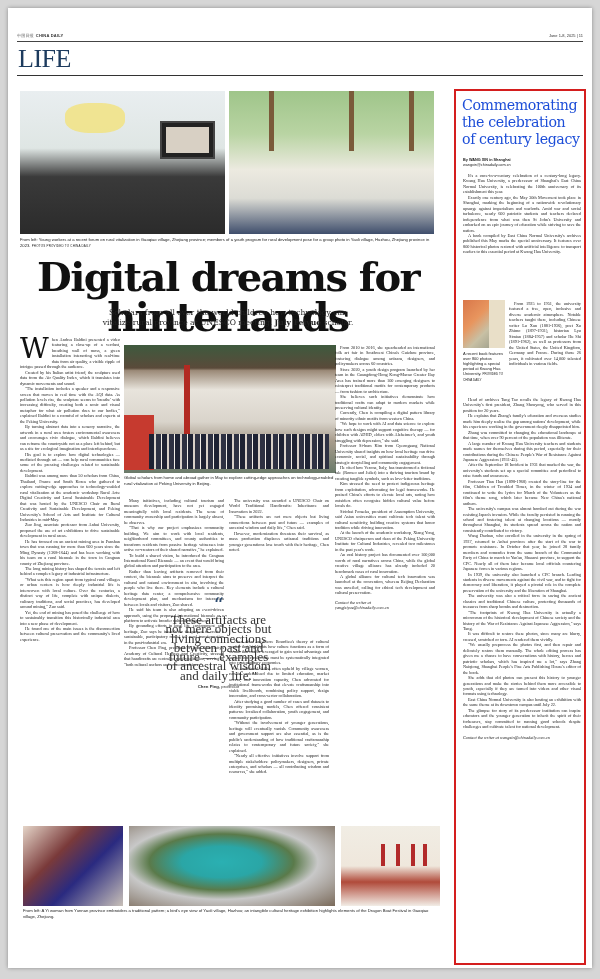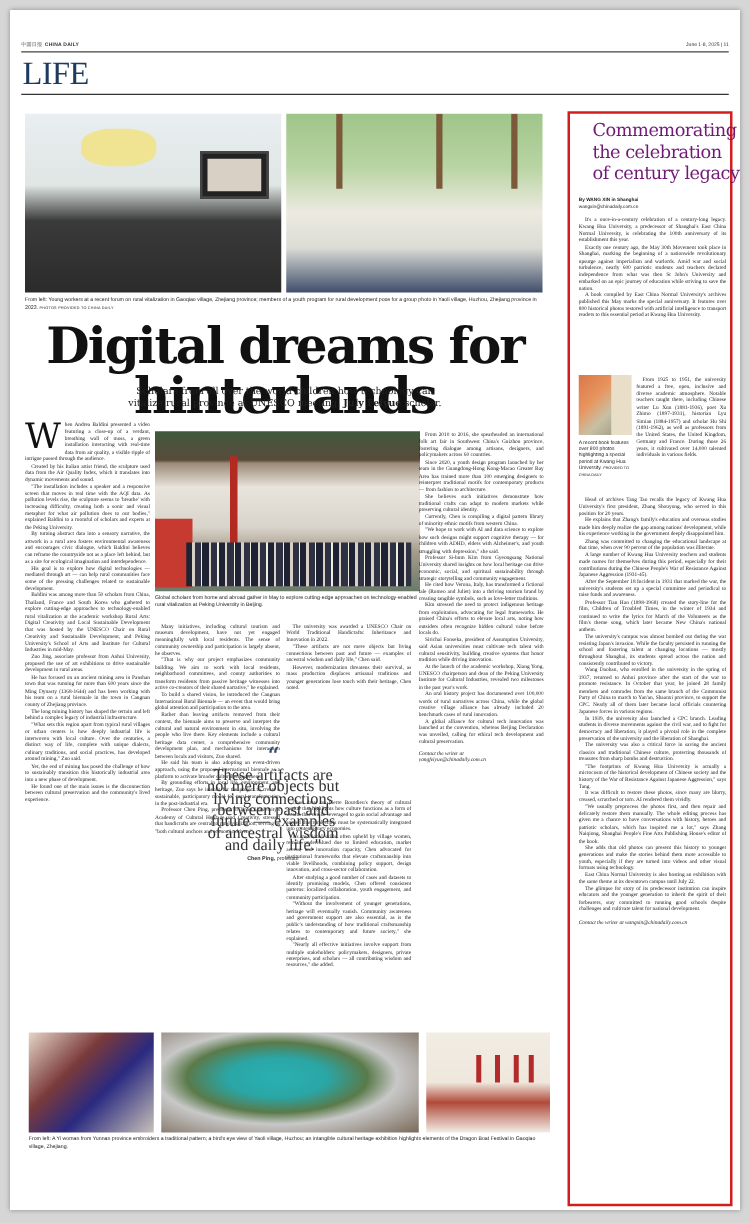--- a/index.html
+++ b/index.html
@@ -35,21 +35,21 @@
   .pullquote { position: absolute; left: 154px; top: 590px; width: 113px; text-align: center; }
   .pullquote .qmark { font-family: "DejaVu Serif", serif; font-size: 20px; line-height: 14px; color: #2b4a6f; }
   .pullquote .qtext { font-family: Liberation Serif, serif; font-size: 13px; line-height: 9.3px; color: #333; margin-top: 3px; }
   .pullquote .qattr { font-family: "Liberation Sans", sans-serif; font-size: 4.3px; margin-top: 4px; color: #333; }
   .pullquote .qattr b { font-weight: bold; }
   .ph-embroider { left: 15px; top: 818px; width: 100px; height: 80px; background: linear-gradient(135deg,#e5d5c8 0%,#7a3a3a 35%,#2a2a80 60%,#c8c0b8 100%); }
   .ph-aerial { left: 121px; top: 818px; width: 206px; height: 80px; background: radial-gradient(ellipse at 45% 45%,#2ab0b2 0%,#2aa6a6 25%,#5a7a4a 45%,#c8c8c8 60%,#7a6a5a 100%); }
   .ph-exhibit { left: 333px; top: 818px; width: 99px; height: 80px; background: linear-gradient(180deg,#f1ede4 0%,#efe7dc 50%,#b04a3a 70%,#f2ede6 100%); }
   .ph-exhibit .lantern { position:absolute; top:18px; width:4px; height:22px; background:#b22a2a; }
   .sidebar { position: absolute; left: 446px; top: 81px; width: 132px; height: 876px; border: 2px solid #d41e1e; }
-  .sidebar h2 { position: absolute; left: 18px; top: 6px; width: 118px; font-family: "DejaVu Serif", serif; font-weight: normal; font-size: 14.2px; line-height: 17px; color: #701a75; letter-spacing: -0.4px; }
+  .sidebar h2 { position: absolute; left: 6px; top: 6px; width: 118px; font-family: "DejaVu Serif", serif; font-weight: normal; font-size: 14.2px; line-height: 17px; color: #1d4ed8; letter-spacing: -0.4px; }
   .sidebar .byline { position: absolute; left: 7px; top: 67px; font-family: "Liberation Sans", sans-serif; font-size: 3.8px; line-height: 5px; color: #222; }
   .sidebar .byline b { font-weight: bold; }
   .sidebar .scol { position: absolute; left: 7px; width: 118px; }
   .ph-book { left: 455px; top: 292px; width: 42px; height: 48px; background: linear-gradient(135deg,#d9774a 0%,#e8955e 35%,#c8c0a4 60%,#8a8f80 100%); }
   .ph-book .strip { position:absolute; left:26px; top:0; width:16px; height:48px; background:#e9dfc8; }
   .book-caption { position: absolute; left: 455px; top: 343px; width: 44px; font-family: "Liberation Sans", sans-serif; font-size: 4px; line-height: 5.1px; color: #222; }
   .contact { font-style: italic; }
 </style>
 </head>
 <body>

